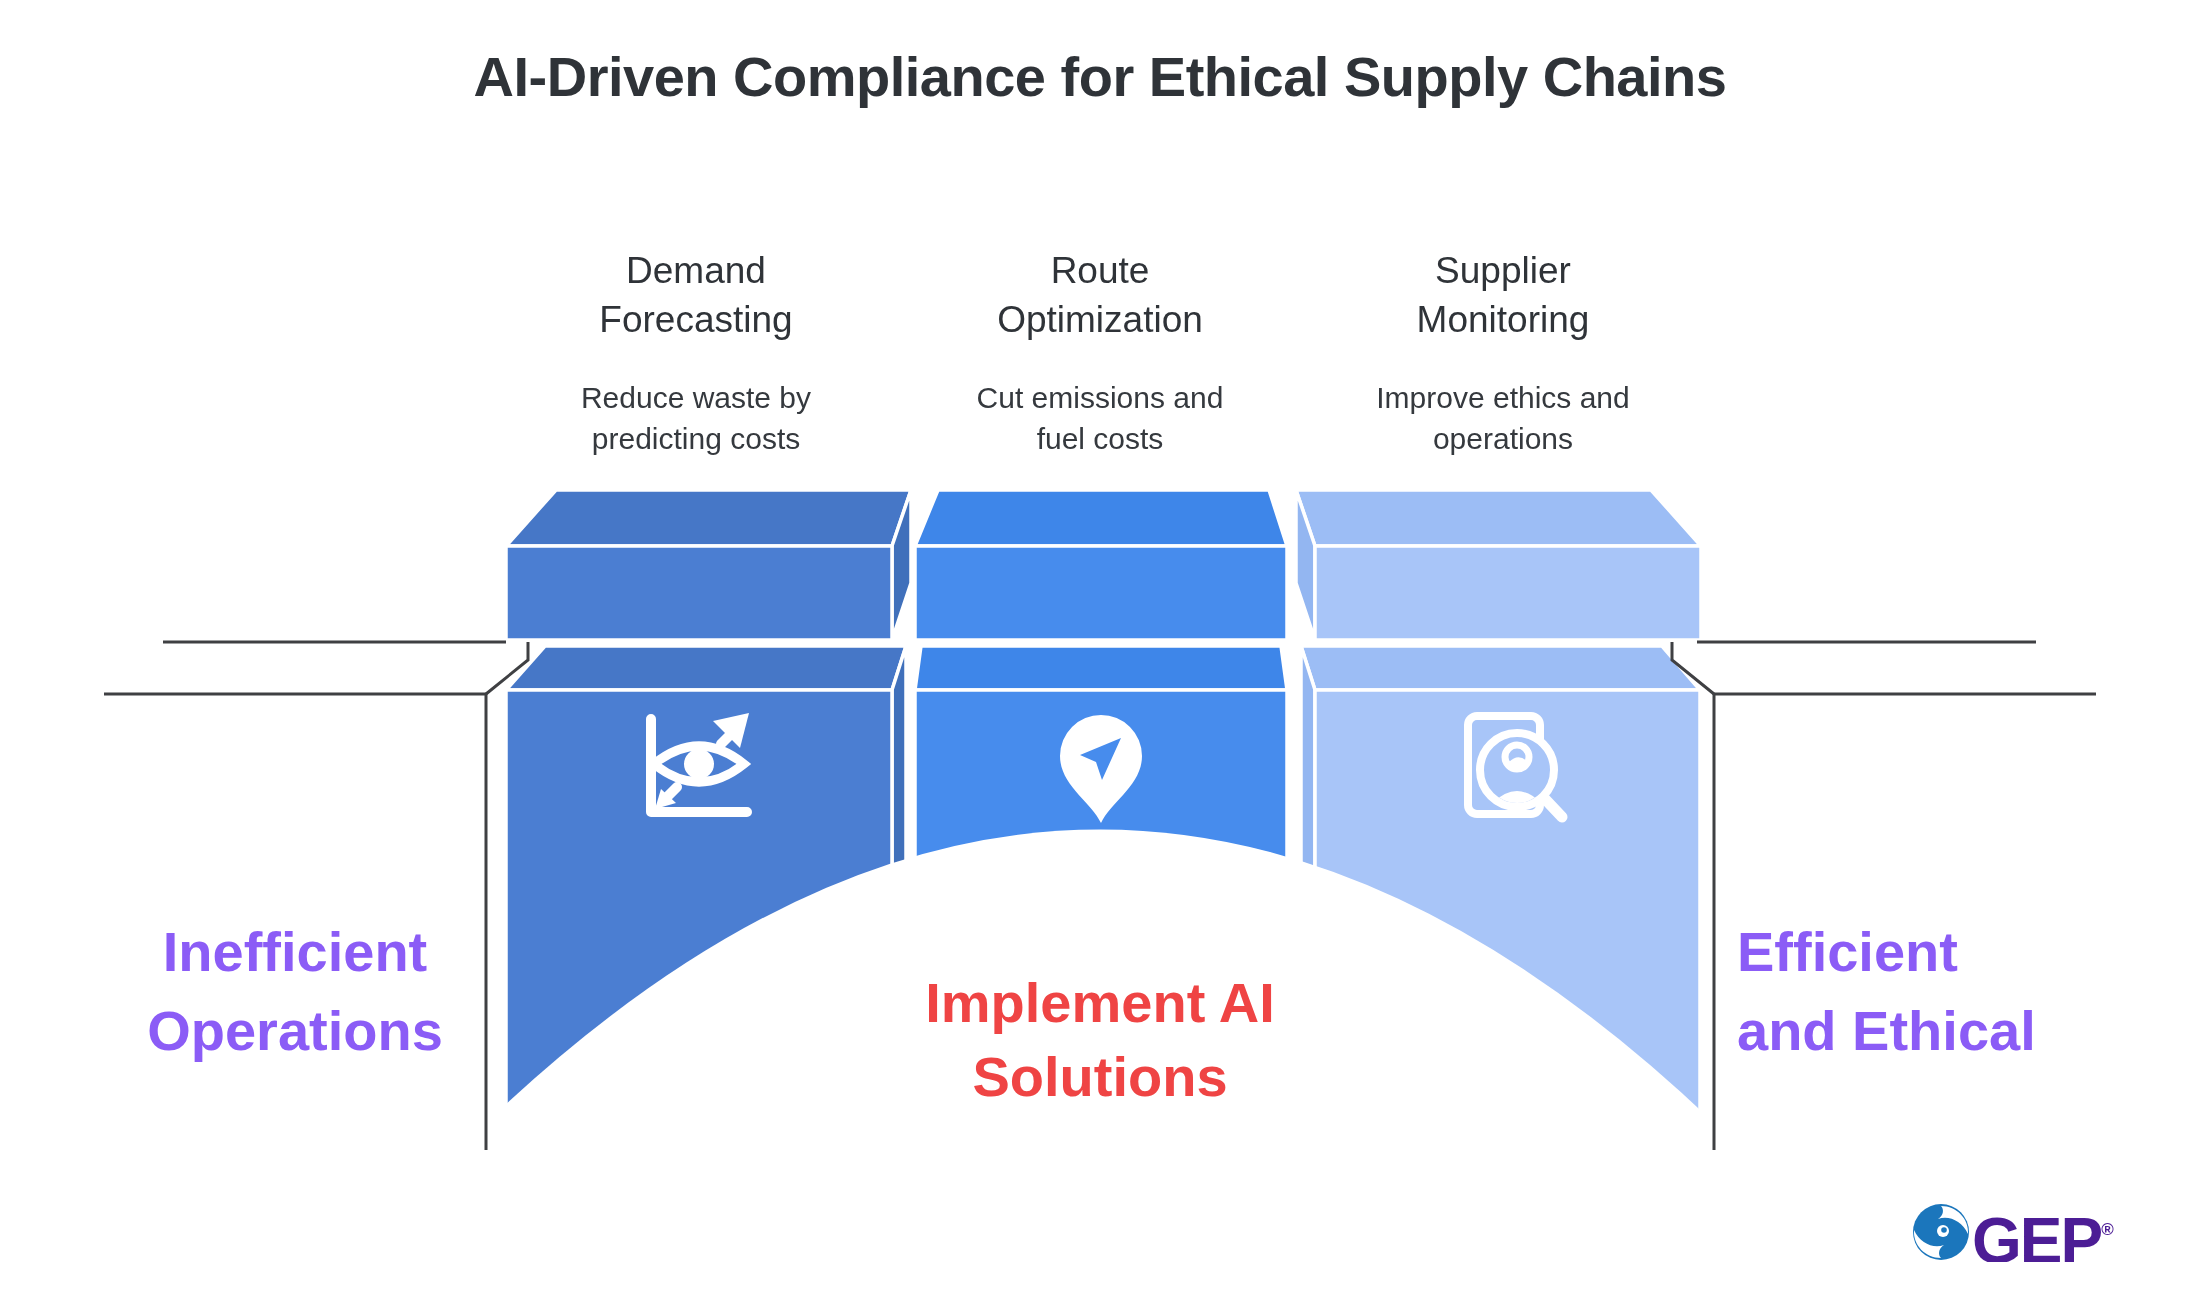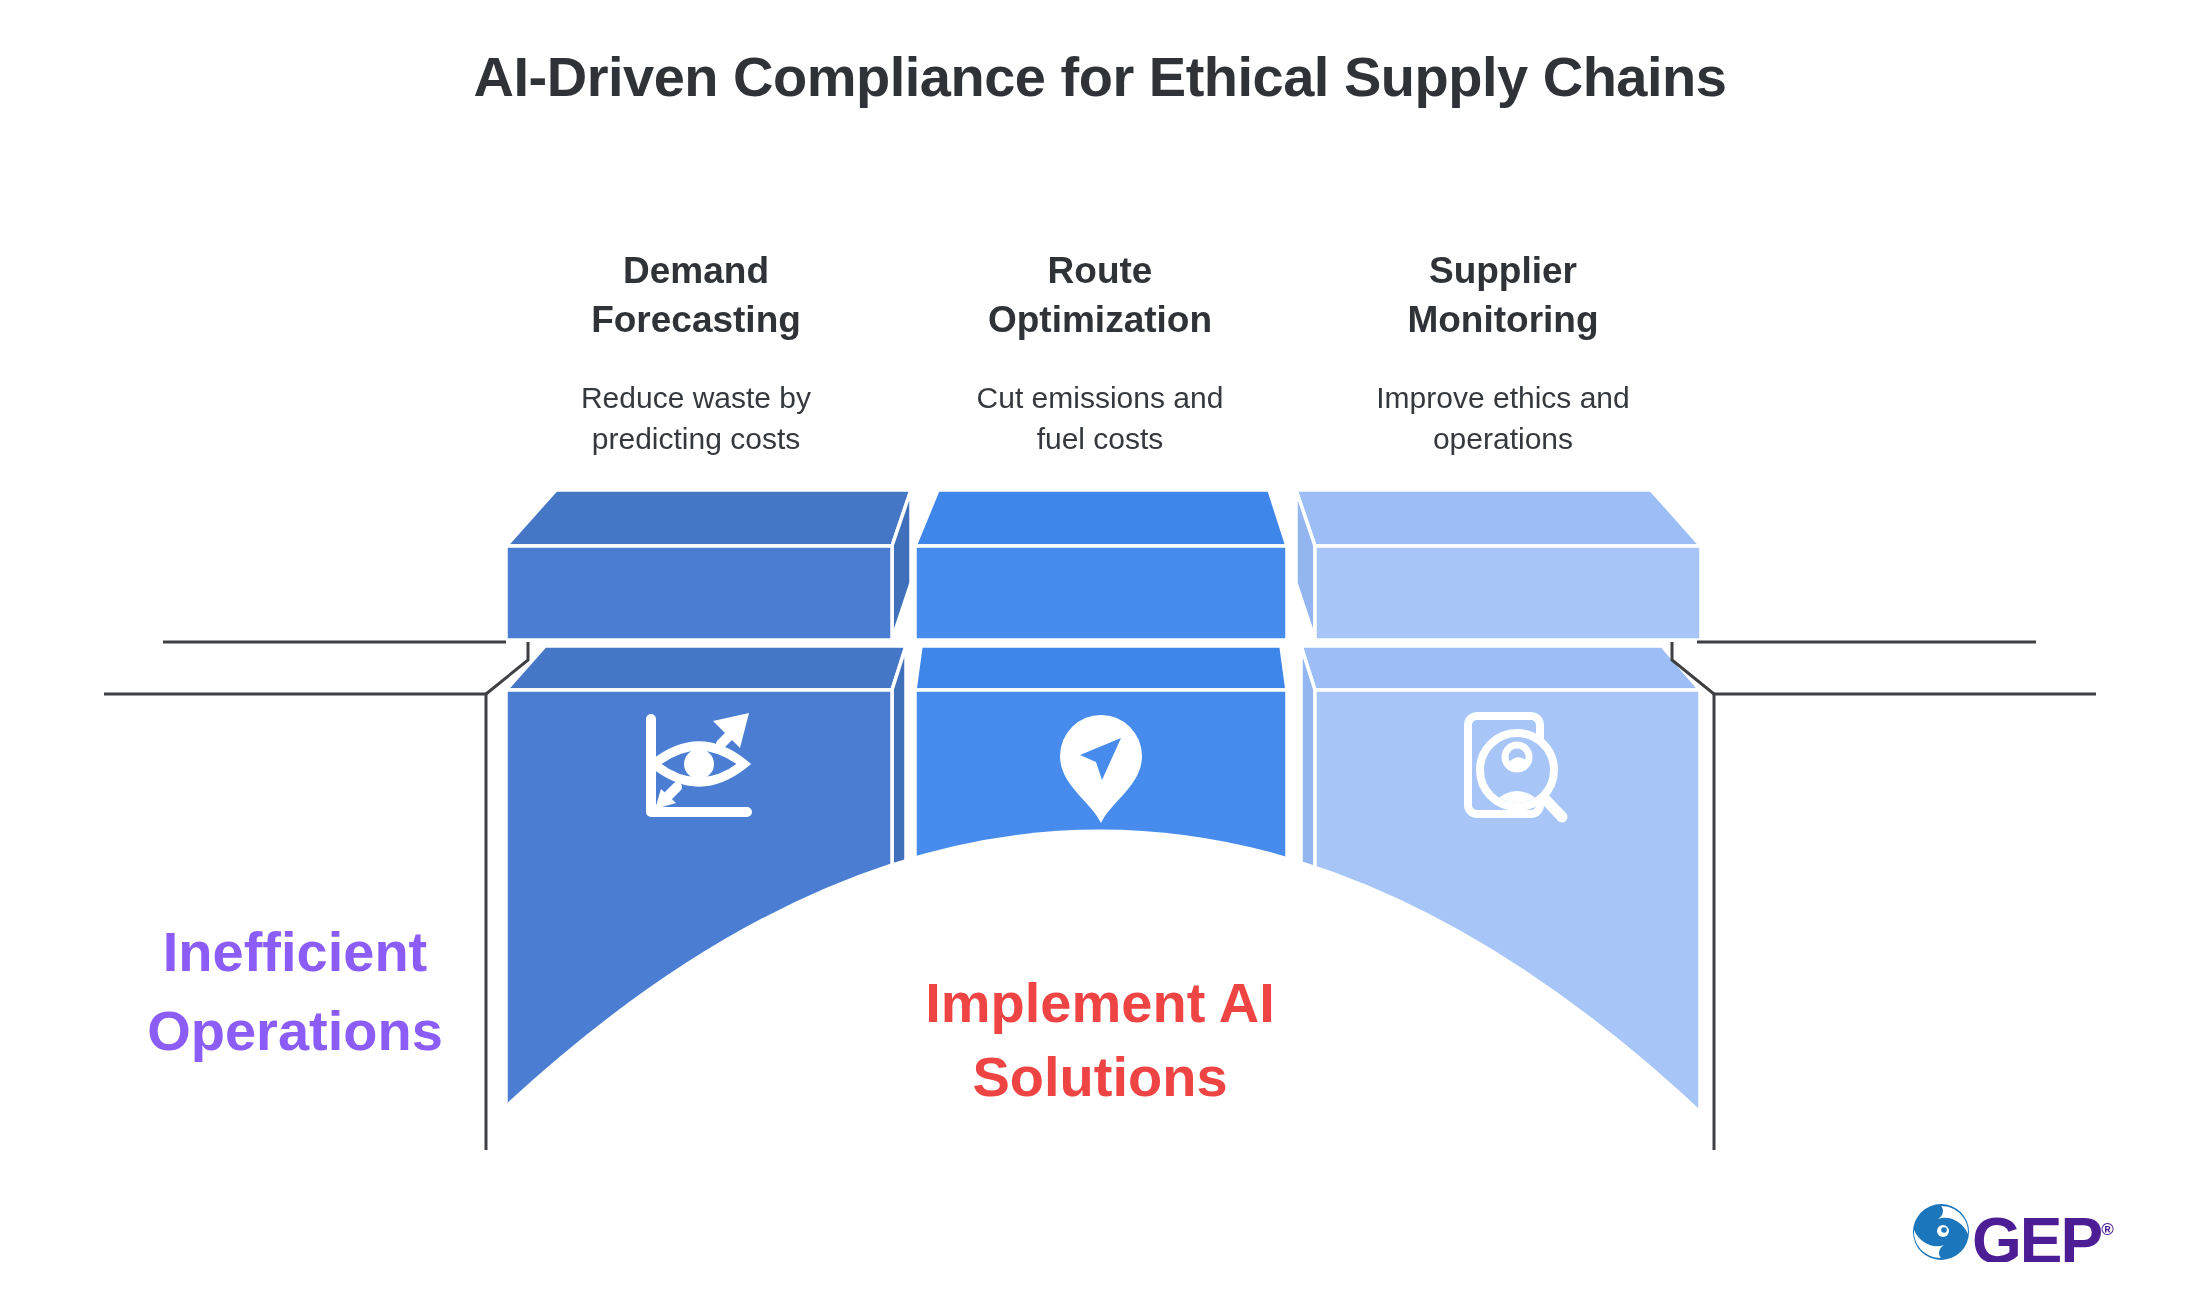--- a/index.html
+++ b/index.html
@@ -2,21 +2,21 @@
 <html><head>
 <meta charset="utf-8">
 <style>
   html,body{margin:0;padding:0;background:#ffffff;}
   body{font-family:"Liberation Sans",sans-serif;}
   .canvas{position:relative;width:2200px;height:1262px;background:#ffffff;overflow:hidden;}
   .canvas svg{position:absolute;left:0;top:0;}
   .txt{position:absolute;color:#2f3338;}
   .page-title{left:0;top:44px;width:2200px;text-align:center;font-size:56px;font-weight:700;letter-spacing:-0.5px;}
   .col{position:absolute;top:246px;width:340px;text-align:center;}
-  .col .h{font-size:37px;font-weight:700;line-height:49px;color:#2f3338;}
+  .col .h{font-size:37px;font-weight:400;line-height:49px;color:#2f3338;}
   .col .d{margin-top:33px;font-size:30px;line-height:41px;color:#35393e;}
   .col1{left:526px;} .col2{left:930px;} .col3{left:1333px;}
   .side-label{position:absolute;top:912px;font-size:56px;font-weight:700;line-height:79px;color:#8b5cf6;}
   .side-left{left:75px;width:440px;text-align:center;}
   .side-right{left:1737px;width:460px;text-align:left;}
   .center-label{position:absolute;left:840px;top:966px;width:520px;text-align:center;font-size:56px;font-weight:700;line-height:74px;color:#ef4444;}
   .gep{position:absolute;left:1972px;top:1194px;font-size:64px;font-weight:700;letter-spacing:-2px;color:#4c1d95;line-height:72px;white-space:nowrap;}
   .gep .reg{font-size:17px;font-weight:700;letter-spacing:0;vertical-align:28px;}
 </style>
 </head>
@@ -147,16 +147,20 @@
 <div class="txt side-label side-left">
   <div>Inefficient</div>
   <div>Operations</div>
 </div>
 
 <div class="txt center-label">
   <div>Implement AI</div>
   <div>Solutions</div>
 </div>
 
+<div class="txt side-label side-right">
+  <div>Efficient</div>
+  <div>and Ethical</div>
+</div>
 
 <div class="gep"><span>GEP</span><span class="reg">®</span></div>
 
 </div>
 
 </body></html>

